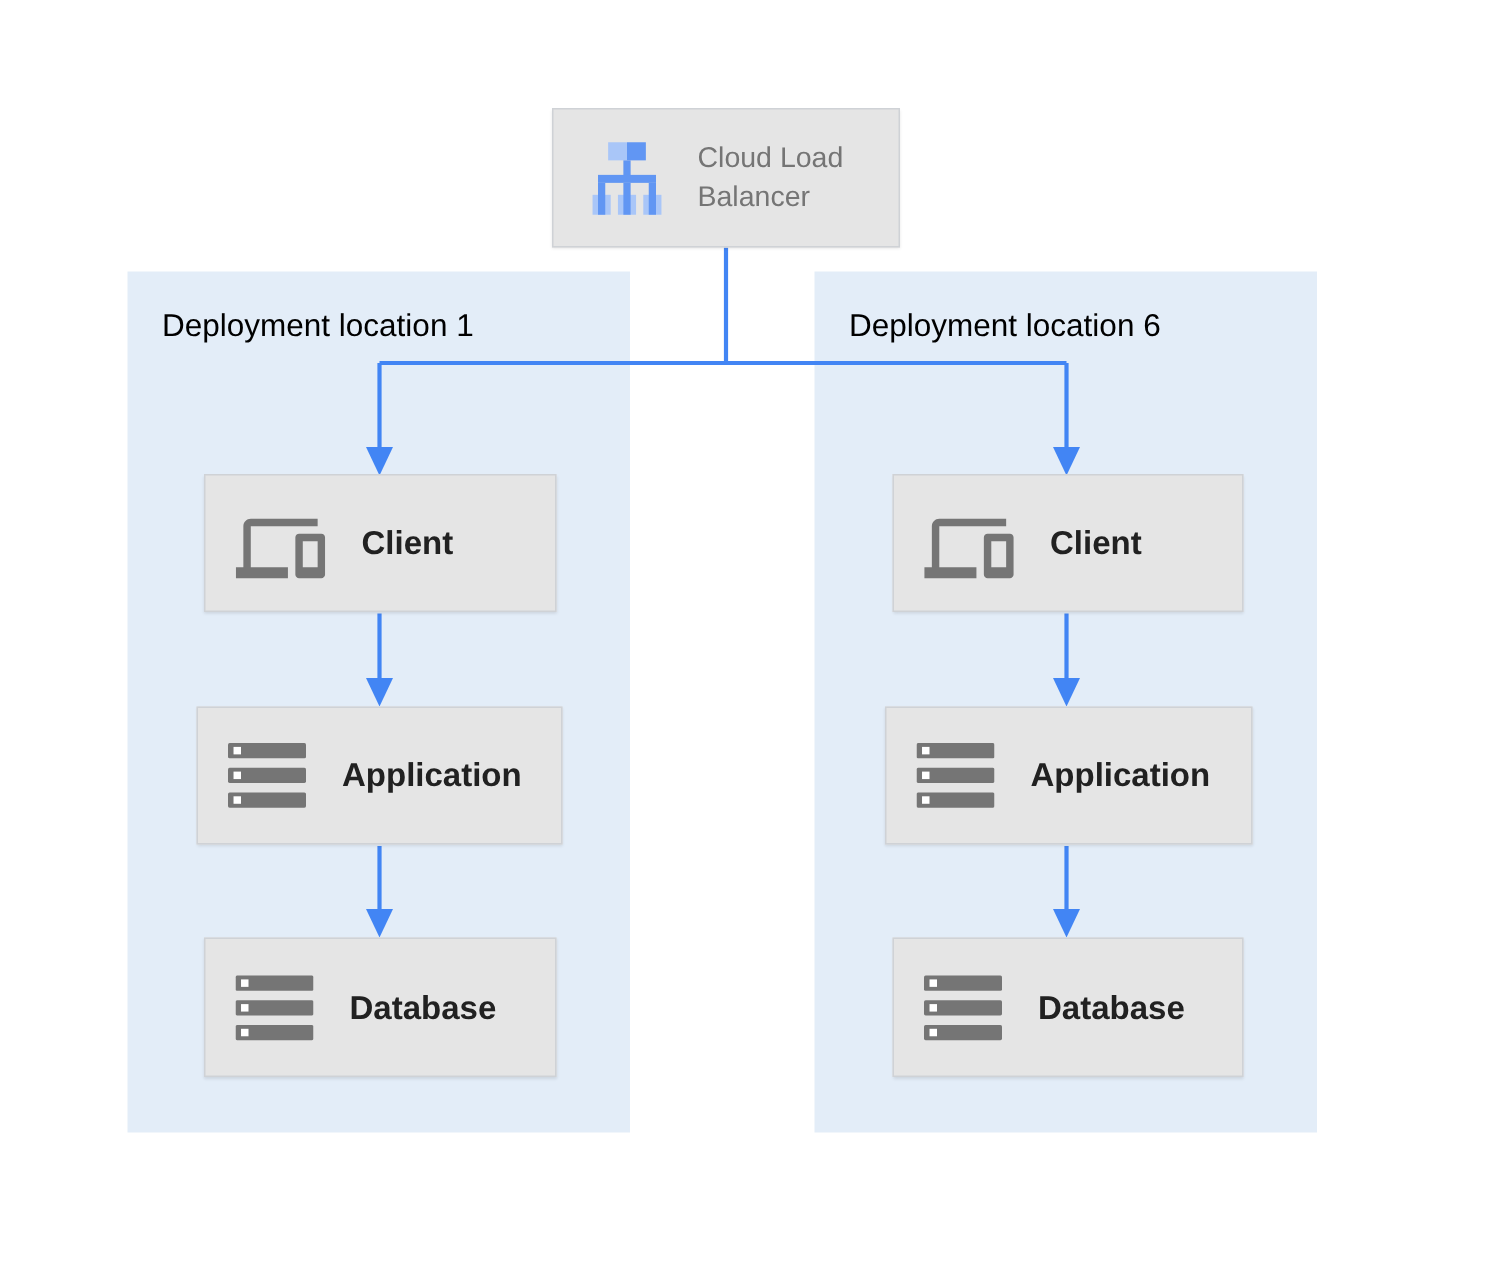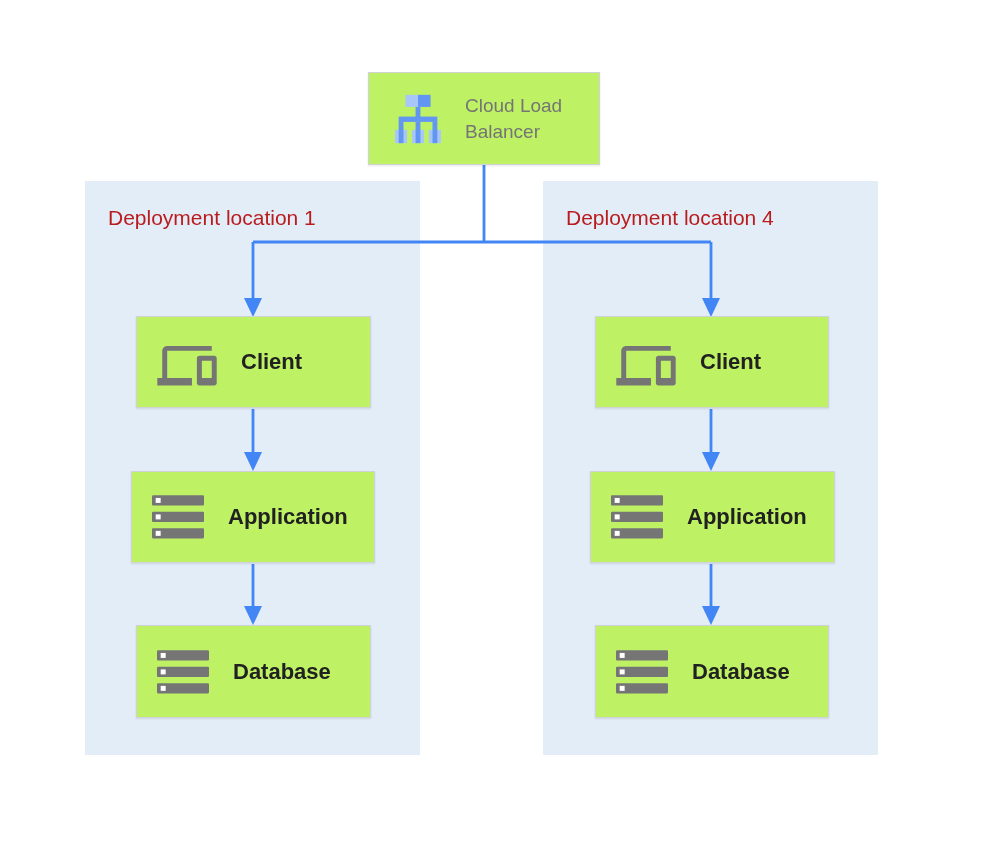--- a/index.html
+++ b/index.html
@@ -22,26 +22,26 @@
     height: 574px;
     top: 181px;
   }
   .panel.left  { left: 85px; }
   .panel.right { left: 543px; }
   .panel-label {
     position: absolute;
     top: 25px;
     left: 23px;
     font-size: 21px;
-    color: #b91c1c;
+    color: #000000;
     white-space: nowrap;
   }
   .node {
     position: absolute;
-    background: #bef264;
+    background: #e5e5e5;
     border: 1px solid #cfd2d6;
     box-shadow: 0 1px 2px rgba(0,0,0,0.10);
     display: flex;
     align-items: center;
     box-sizing: border-box;
     padding-left: 20px;
   }
   .node .icon {
     flex: 0 0 auto;
     display: flex;
@@ -87,21 +87,21 @@
 </style>
 </head>
 <body>
 
 <div class="canvas">
 
   <div class="panel left">
     <div class="panel-label">Deployment location 1</div>
   </div>
   <div class="panel right">
-    <div class="panel-label">Deployment location 4</div>
+    <div class="panel-label">Deployment location 6</div>
   </div>
 
   <svg class="connectors" viewBox="0 0 996 856">
     <g>
       <path d="M484 165 V242"></path>
       <path d="M253 242 H711"></path>
       <path d="M253 242 V299"></path>
       <path d="M711 242 V299"></path>
       <polygon points="253,317 244,298 262,298"></polygon>
       <polygon points="711,317 702,298 720,298"></polygon>

